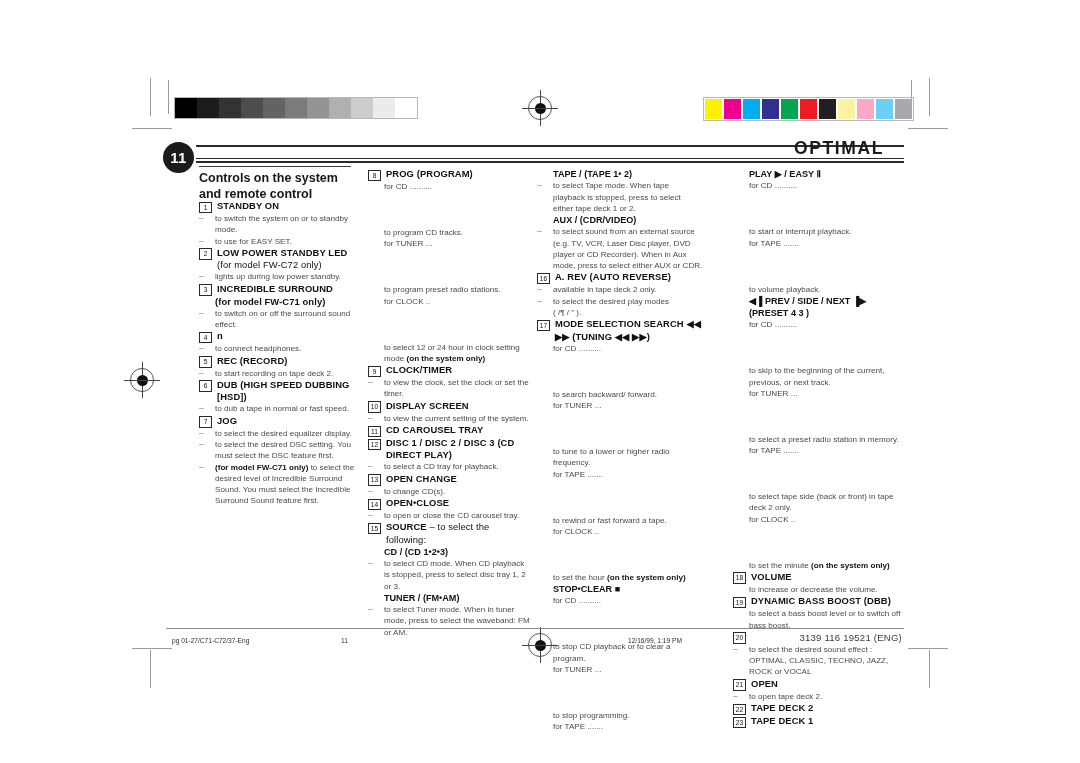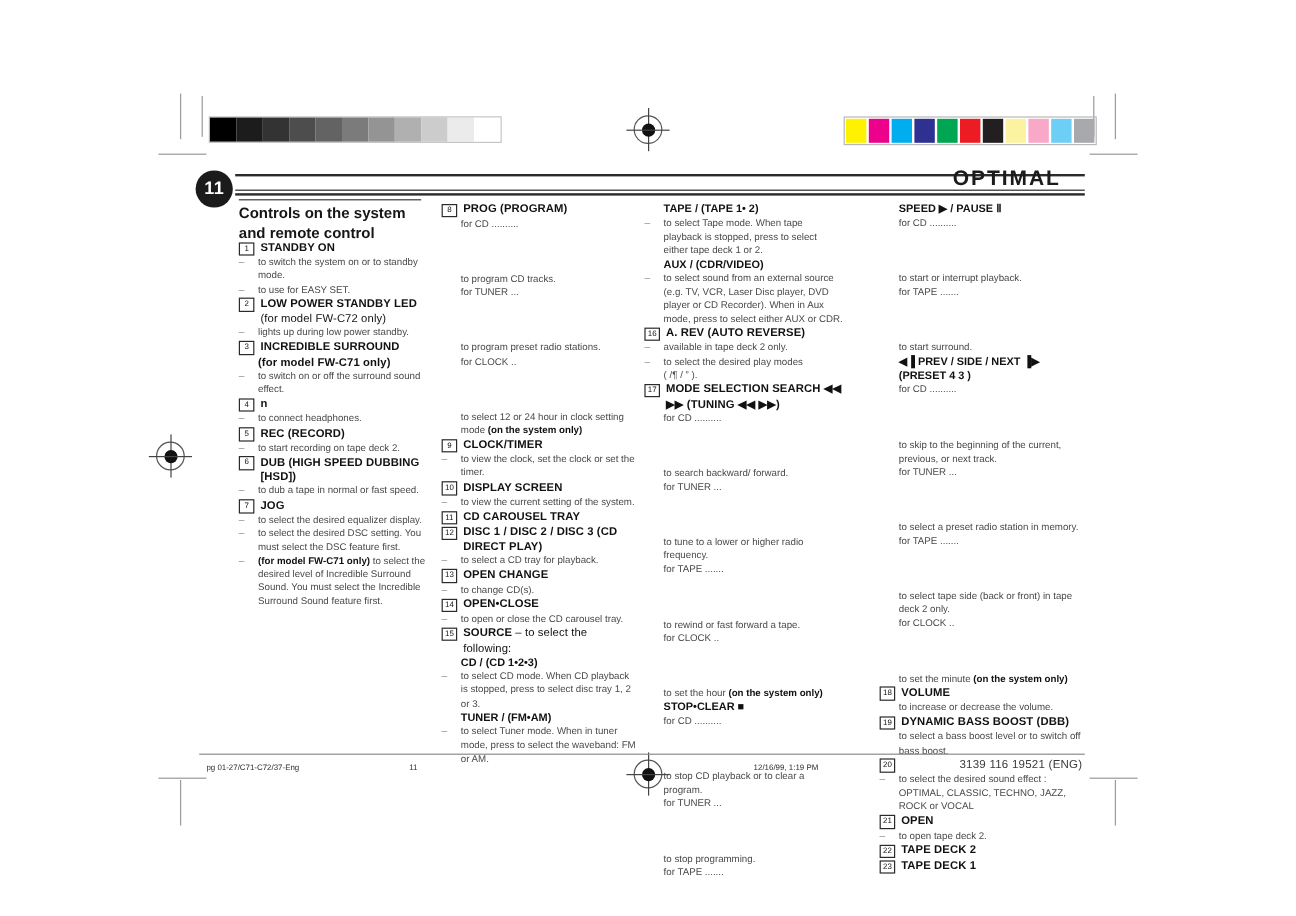--- a/index.html
+++ b/index.html
@@ -372,28 +372,28 @@
           <span class="fortxt">to stop playback or recording.</span>
         </div>
         <div class="forrow">
           <span class="forlab">for DEMO ...</span>
           <span class="fortxt"><span class="bold">(on the system only) </span>to start or stop demonstration mode.</span>
         </div>
       </div>
     </div>
   <div class="col" id="col4">
       <div class="entry">
-        <div class="sub">SPEED ▶ / PAUSE Ⅱ</div>
+        <div class="sub">PLAY ▶ / EASY Ⅱ</div>
         <div class="forrow">
           <span class="forlab">for CD ..........</span>
           <span class="fortxt">to start or interrupt playback.</span>
         </div>
         <div class="forrow">
           <span class="forlab">for TAPE .......</span>
-          <span class="fortxt">to start surround.</span>
+          <span class="fortxt">to volume playback.</span>
         </div>
       </div>
       <div class="entry">
         <div class="sub">◀▐ PREV / SIDE / NEXT ▐▶ (PRESET 4 3  )</div>
         <div class="forrow">
           <span class="forlab">for CD ..........</span>
           <span class="fortxt">to skip to the beginning of the current, previous, or next track.</span>
         </div>
         <div class="forrow">
           <span class="forlab">for TUNER ...</span>

